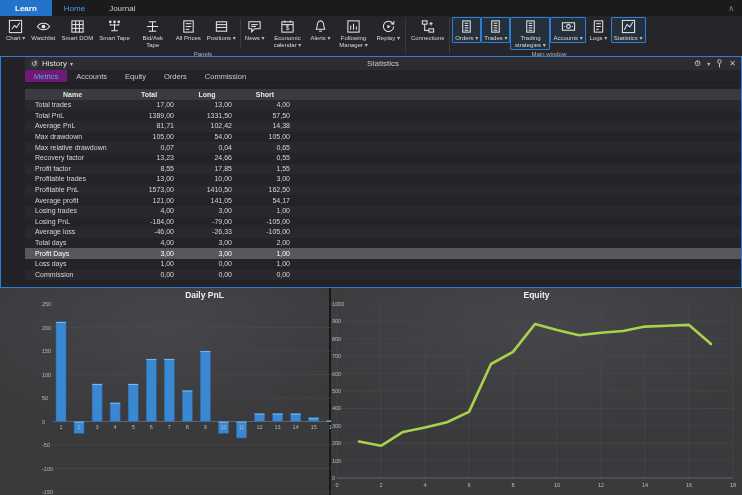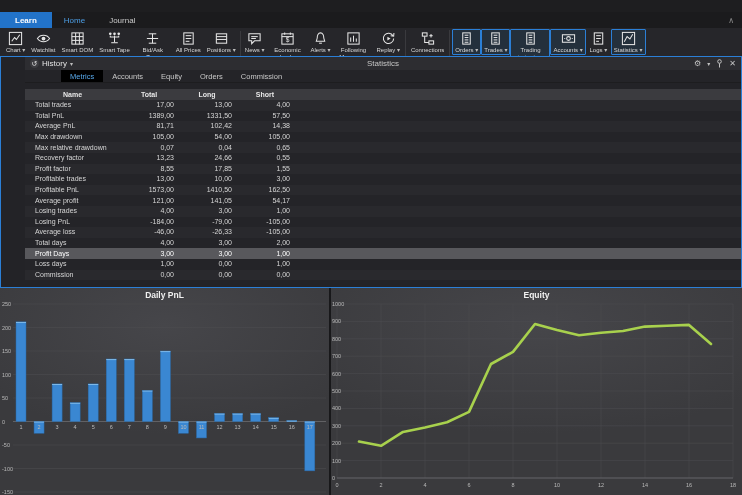--- a/index.html
+++ b/index.html
@@ -1,21 +1,21 @@
 <!DOCTYPE html>
 <html><head>
 <meta charset="utf-8">
 <style>
   * { margin:0; padding:0; box-sizing:border-box; }
   html,body { background:#141416; }
   body { font-family:"Liberation Sans", "DejaVu Sans", sans-serif; }
   .app { position:relative; width:742px; height:495px; background:#1e1e20; overflow:hidden; }
 
   
-  .ribbon { position:absolute; top:12px; left:0; width:742px; height:56px; background:#26262a; }
+  .ribbon { position:absolute; top:0; left:0; width:742px; height:56px; background:#26262a; }
   .ribbon-tabrow { display:flex; align-items:stretch; height:16px; background:#1b1b1d; }
   .rtab { display:flex; align-items:center; padding:0 12px; font-size:8px; color:#c9c9c9; cursor:pointer; }
   .rtab.accent { background:#2273c9; color:#ffffff; font-weight:bold; padding:0 15px; }
   .rtab.active { color:#4d9fe6;text-align:center; }
   .ribbon-collapse { margin-left:auto; display:flex; align-items:center; padding:0 8px; color:#8a8a8a; font-size:8px; cursor:pointer; }
   .ribbon-body { display:flex; align-items:stretch; height:40px; background:#26262a; padding:0 2px; }
   .rgroup { display:flex; flex-direction:column; }
   .rgroup-buttons { display:flex; align-items:flex-start; flex:1; padding:1px 1px 0 1px; }
   .rgroup-label { height:9px; font-size:6px; color:#aeaeae; text-align:center; line-height:8px; }
   .rsep { width:1px; background:#3a3a3e; margin:2px 1px; }
@@ -34,39 +34,39 @@
   .ph-icon { width:9px; height:9px; border-radius:50%; background:#3c3c40; color:#e6e6e6; font-size:7px; line-height:9px;
              text-align:center; margin-right:3px; }
   .ph-title { font-size:8px; color:#e2e2e2; }
   .ph-dd { font-size:6px; color:#bdbdbd; margin-left:3px; }
   .ph-center { position:absolute; left:0; right:0; text-align:center; font-size:8px; color:#c6c6c6; pointer-events:none; }
   .ph-controls { margin-left:auto; display:flex; align-items:center; gap:6px; z-index:1; }
   .ph-ctl { color:#c2c2c2; font-size:8px; line-height:10px; cursor:pointer; }
   .ph-ctl svg { display:block; }
   .panel-tabs { display:flex; align-items:stretch; height:13px; background:#242428; border-bottom:1px solid #1d1d1f; }
   .ptab { display:flex; align-items:center; padding:0 9px; font-size:7.5px; color:#c8c8c8; cursor:pointer; }
-  .ptab.active { background:#000000; color:#57a8ea;margin-left:36px; }
+  .ptab.active { background:#701a75; color:#57a8ea; }
 
   
   .stat-table { margin-top:6px; }
   .trow { display:grid; grid-template-columns:95px 58px 58px 58px 1fr; align-items:center; height:10.6px; }
   .trow.head { height:11px; background:#3b3b3f; }
   .trow.head .tcell { text-align:center; color:#e8e8e8; font-weight:bold; }
   .tcell { font-size:7px; color:#d6d6d6; line-height:10px; overflow:hidden; white-space:nowrap; }
   .tcell.name { padding-left:10px; text-align:left; }
   .tcell.num { text-align:right; padding-right:4px; }
   .trow:nth-child(even):not(.head) { background:#29292d; }
   .trow:nth-child(odd):not(.head) { background:#242428; }
   .trow.hl { background:#58585c !important; }
   .trow.hl .tcell { color:#ffffff; }
 
   
   .charts { position:absolute; top:288px; left:0; width:742px; height:207px; display:flex; }
   .chart-box { position:relative; background:radial-gradient(ellipse 90% 70% at 50% 18%, #46464a 0%, #3a3a3d 75%); }
-  .chart-box.left { width:329px; }
+  .chart-box.left { width:329px;padding-left:40px; }
   .chart-divider { width:2px; background:#18181a; }
   .chart-box.right { flex:1; }
   .chart-box svg { display:block; }
 </style>
 </head>
 <body>
 
 <div class="app">
 
   <div class="ribbon">

